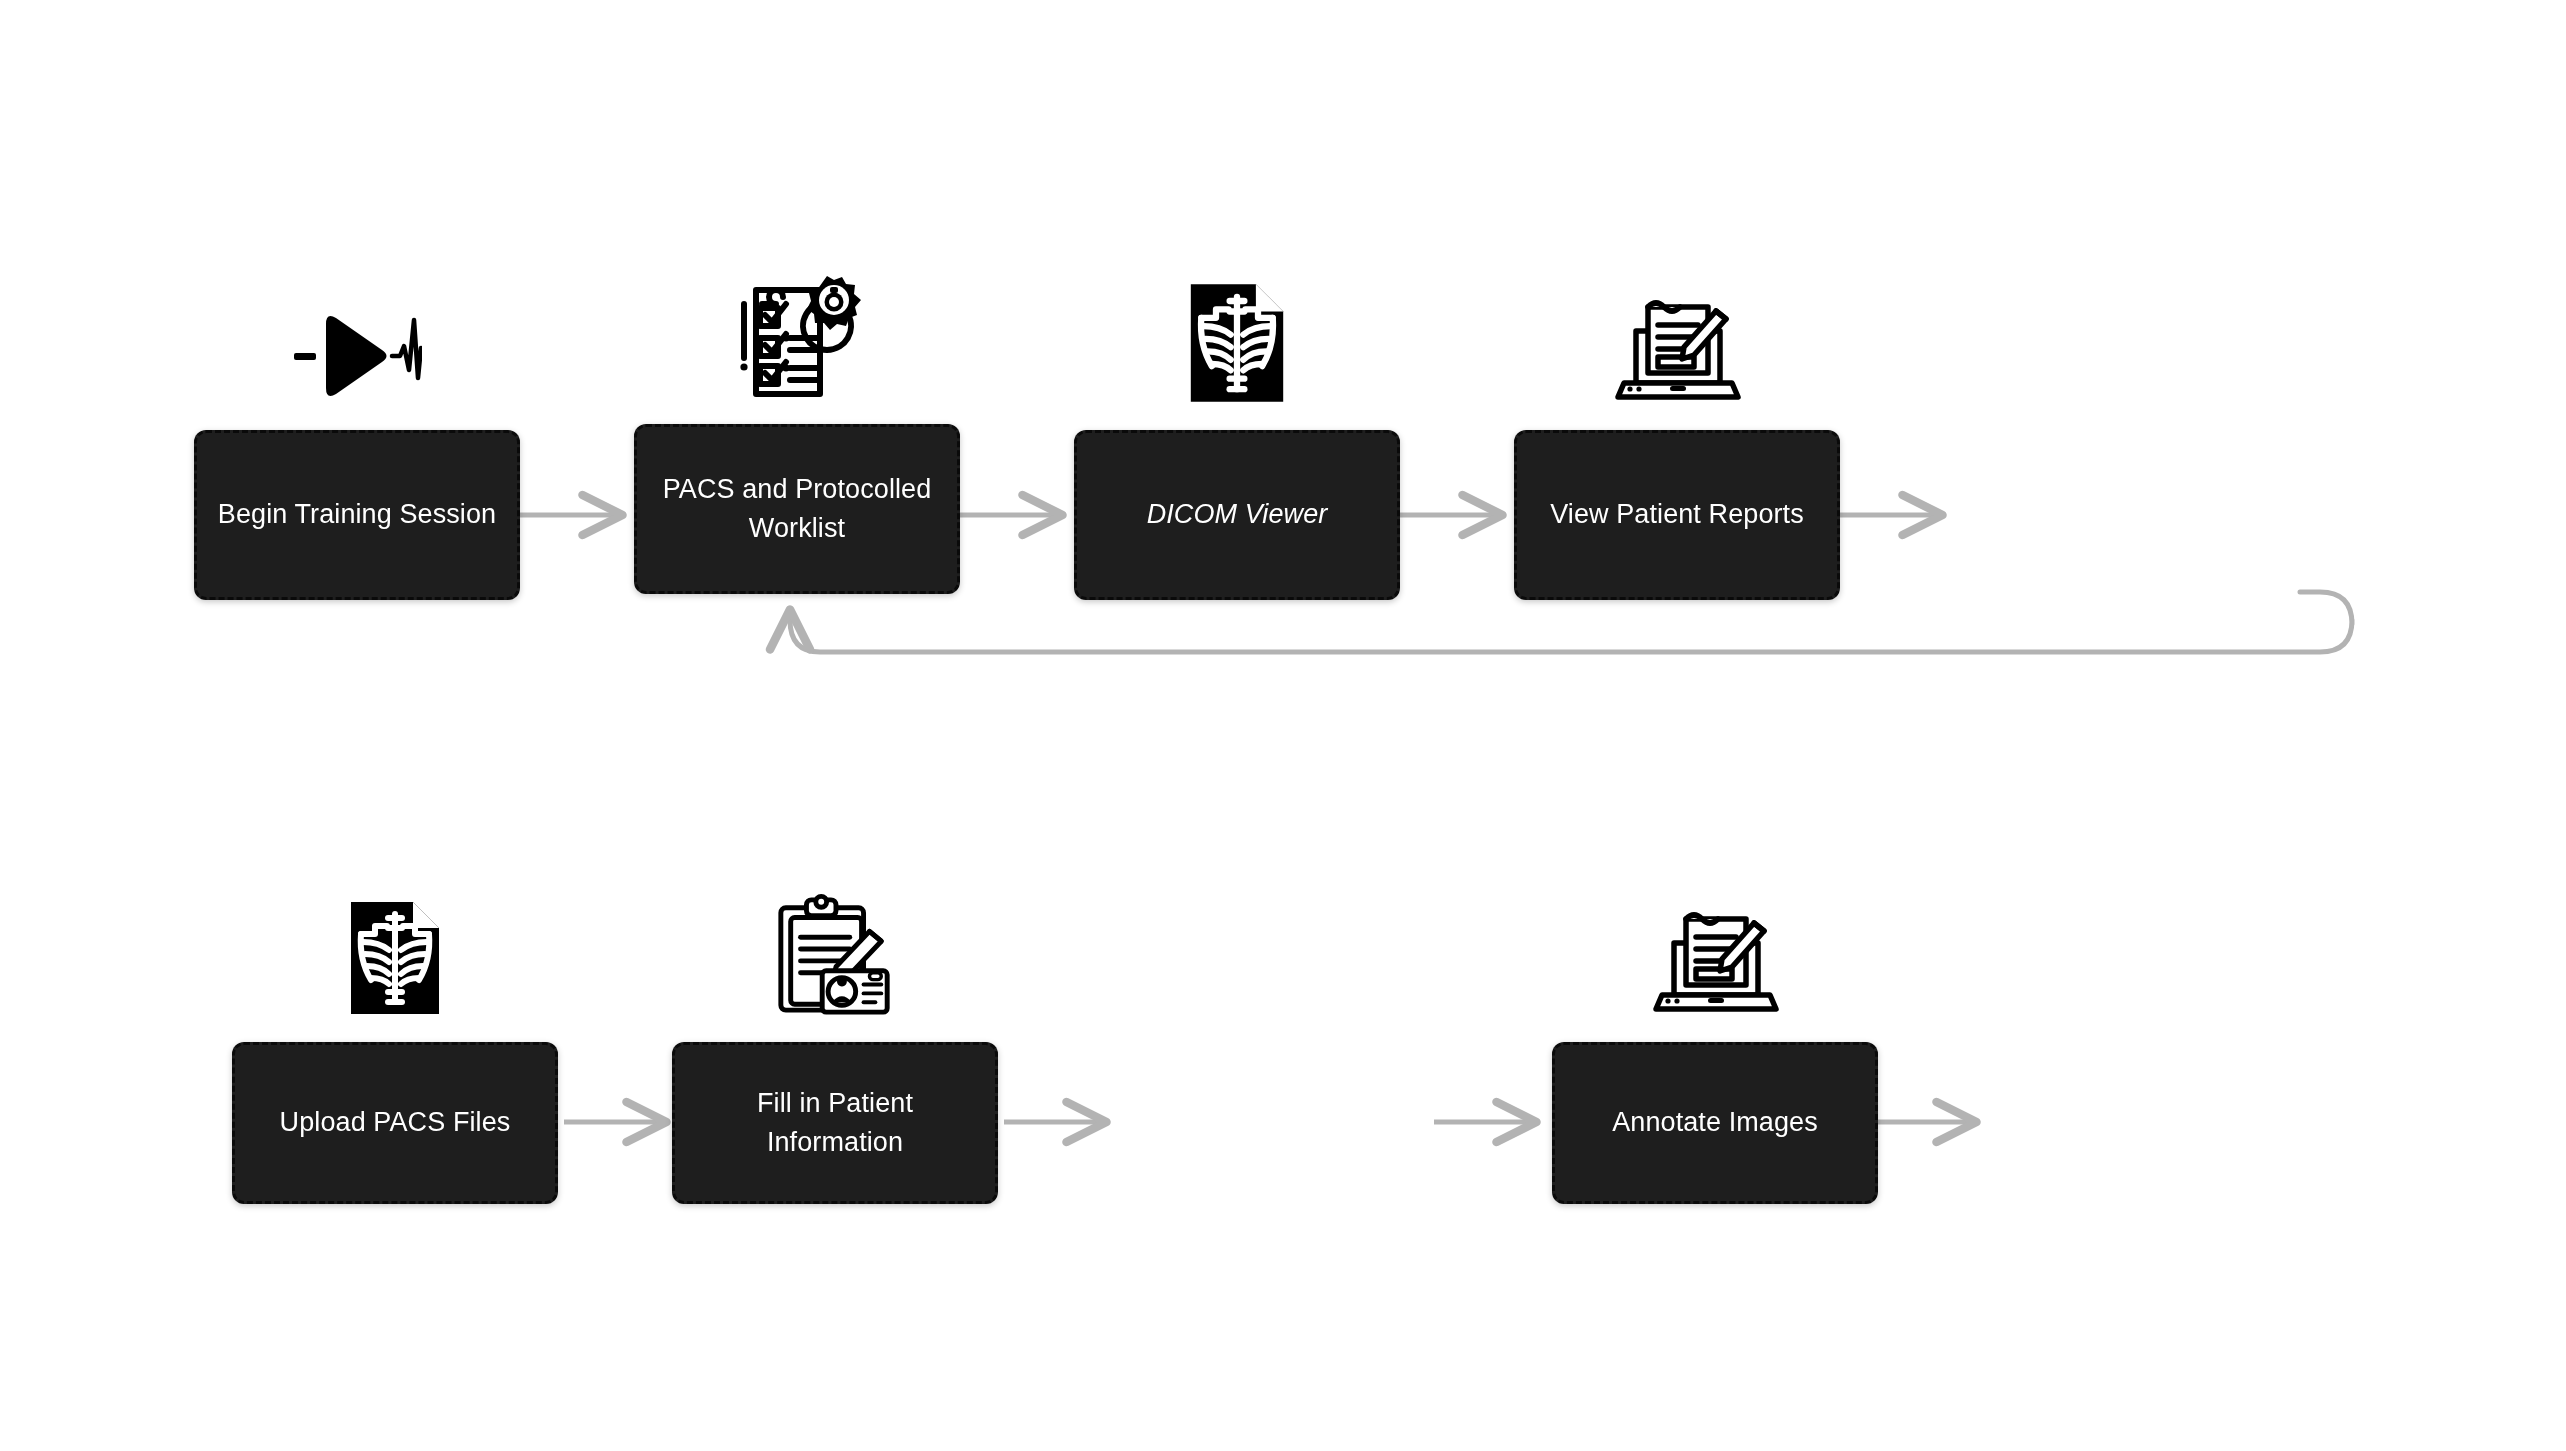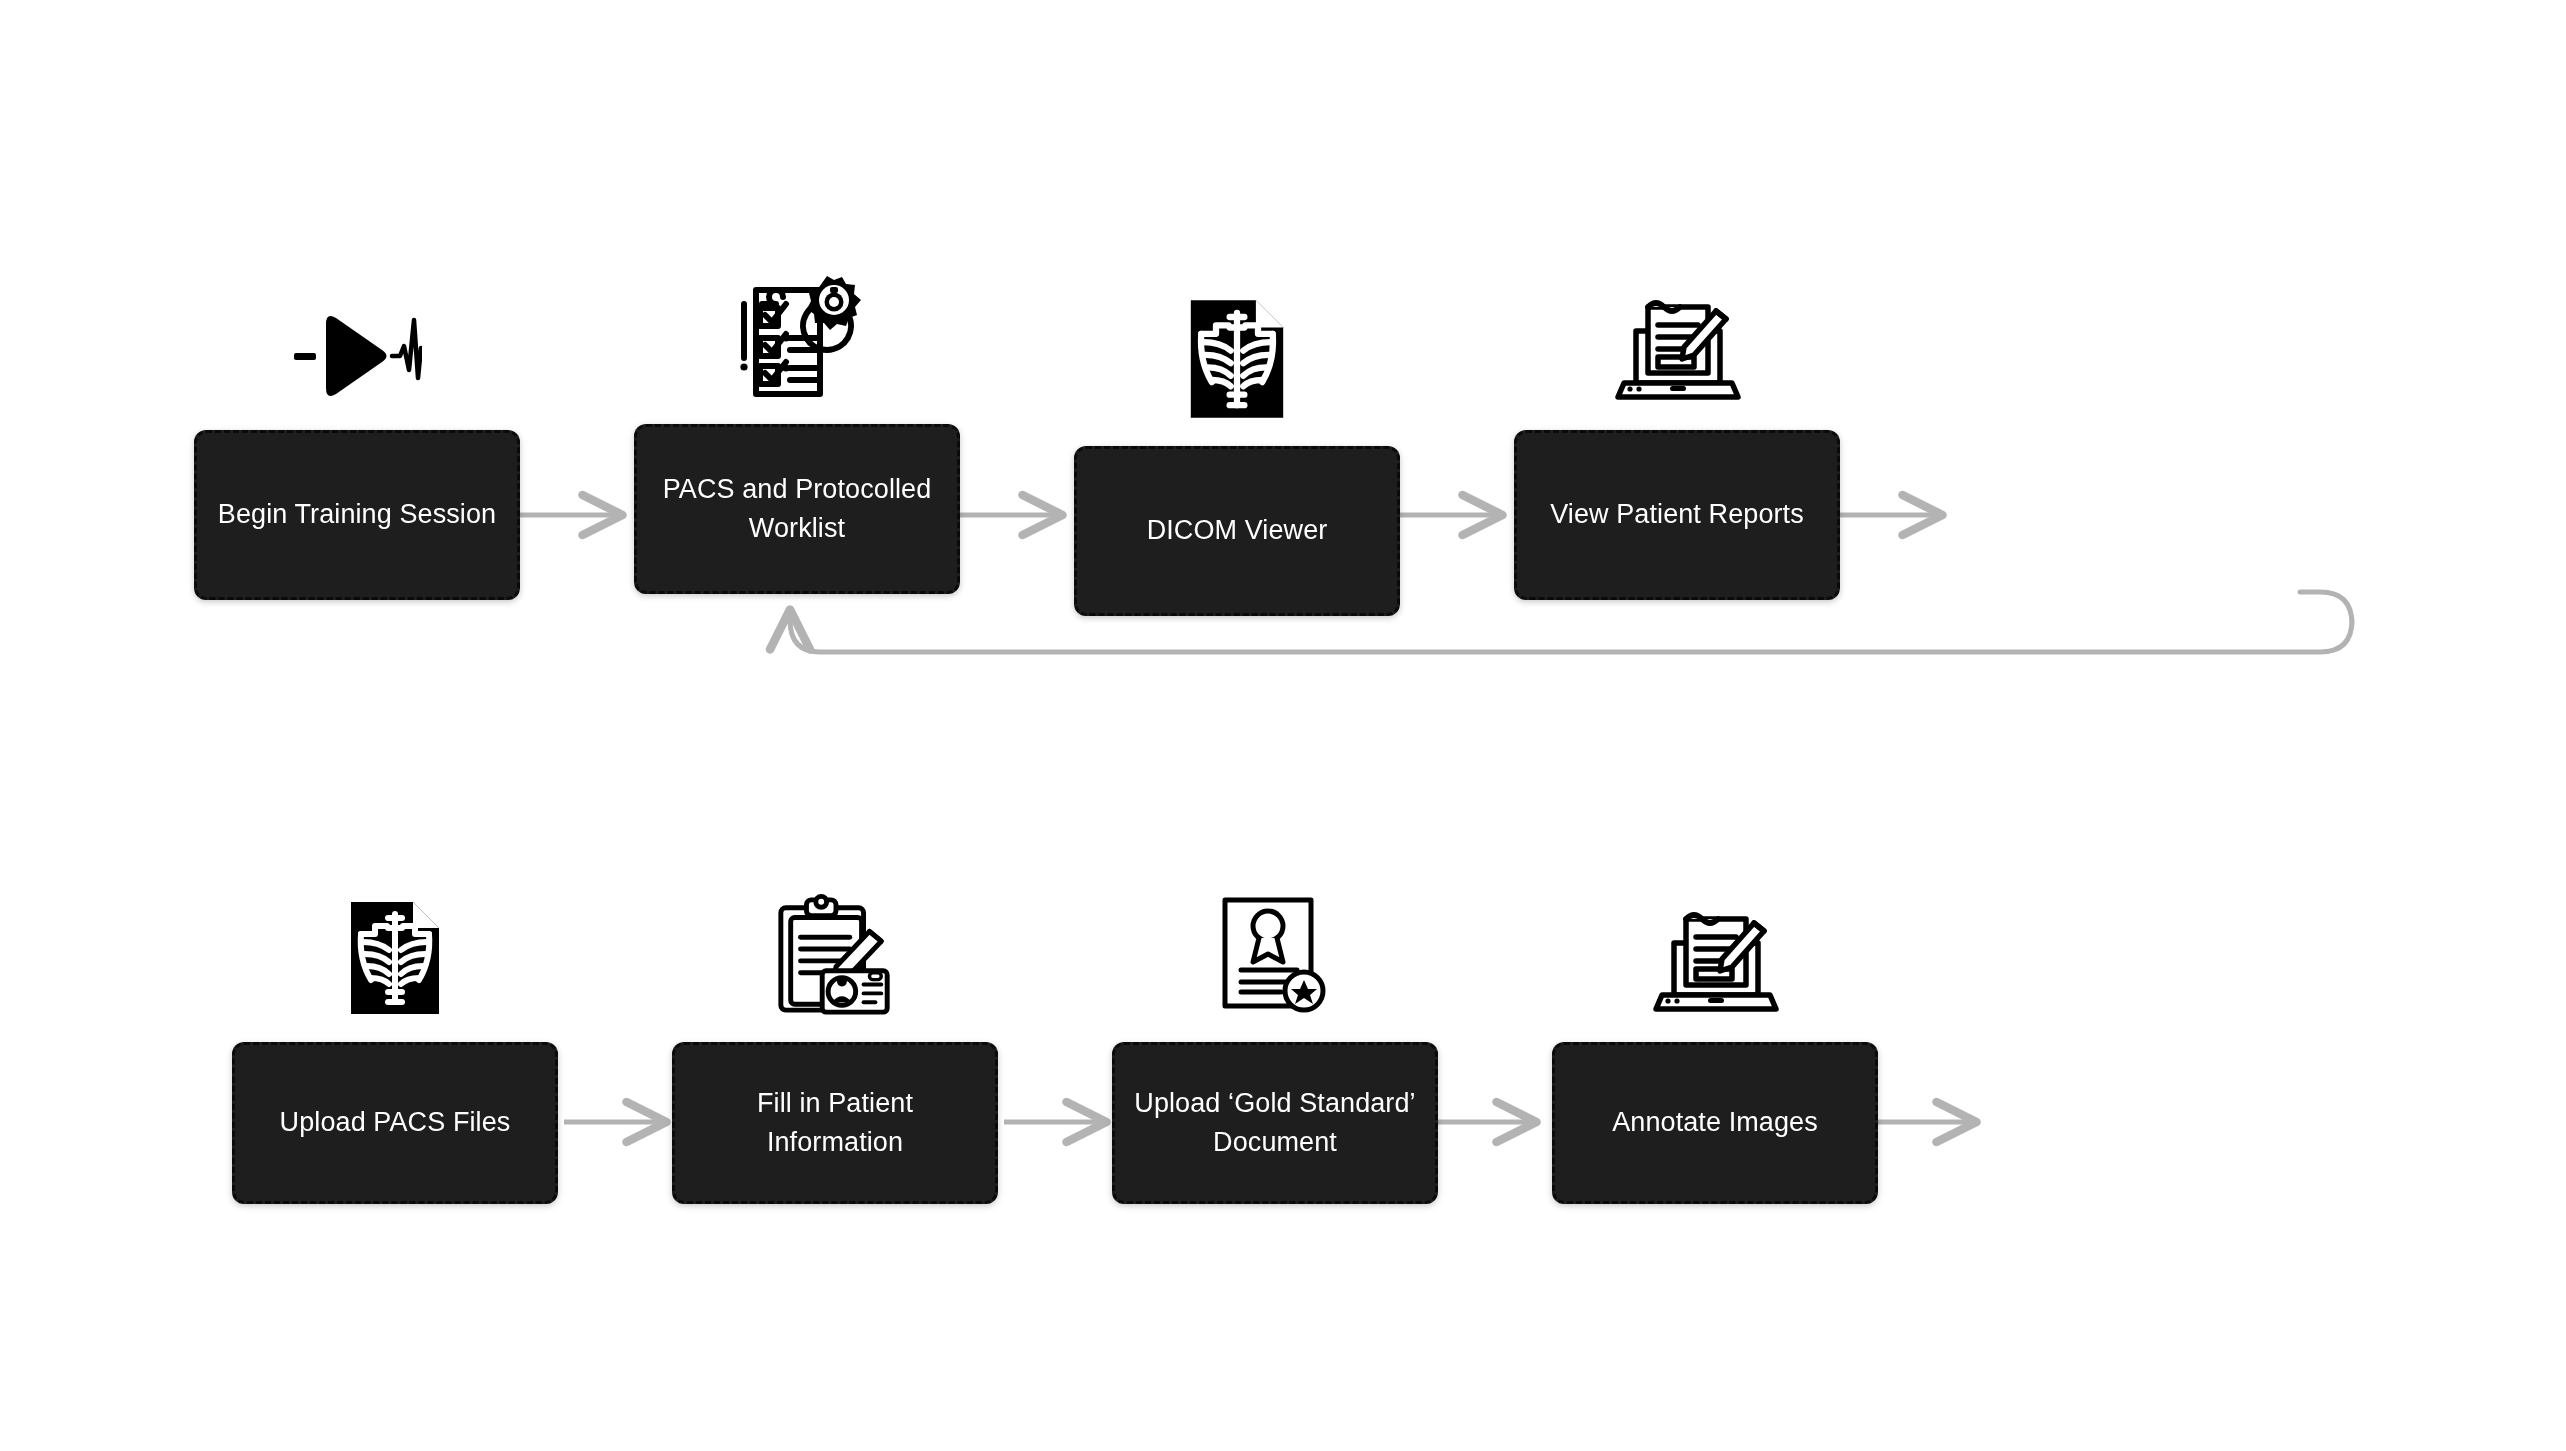--- a/index.html
+++ b/index.html
@@ -151,21 +151,21 @@
         <circle cx="102" cy="32" r="9.5" fill="#000"></circle>
         <circle cx="102" cy="32" r="5" fill="#fff"></circle>
         <rect x="98" y="17" width="8" height="6" rx="2" fill="#000"></rect>
       </svg>
     </div>
     <div class="node-box">
       <span class="node-label">PACS and Protocolled Worklist</span>
     </div>
   </div>
 
-  <div class="node" style="left:1074px; top:446px; width:326px; height:170px;">
+  <div class="node" style="left:1074px; top:430px; width:326px; height:170px;font-style:italic;">
     <div class="node-icon">
       <svg viewBox="0 0 100 120" width="108" height="126">
         <path d="M 6 4 H 68 L 94 30 V 116 H 6 Z" fill="#000"></path>
         <path d="M 68 4 L 94 30 H 68 Z" fill="#fff"></path>
         <g fill="none" stroke="#fff" stroke-width="6" stroke-linecap="round" stroke-linejoin="round">
           <path d="M 50 16 V 104"></path>
           <path d="M 43 20 H 57"></path>
           <path d="M 43 30 H 57"></path>
           <path d="M 43 94 H 57"></path>
           <path d="M 43 104 H 57"></path>
@@ -271,39 +271,20 @@
           <path d="M 94 114 H 106"></path>
         </g>
         <rect x="100" y="84" width="12" height="7" rx="3.5" fill="#fff" stroke="#000" stroke-width="3.5"></rect>
       </svg>
     </div>
     <div class="node-box">
       <span class="node-label">Fill in Patient Information</span>
     </div>
   </div>
 
-  <div class="node" style="left:1112px; top:1042px; width:326px; height:162px;">
-    <div class="node-icon">
-      <svg viewBox="0 0 120 130" width="120" height="130">
-        <g fill="#fff" stroke="#000" stroke-width="5" stroke-linecap="round" stroke-linejoin="round">
-          <rect x="10" y="12" width="86" height="106"></rect>
-          <circle cx="53" cy="38" r="15"></circle>
-          <path d="M 44 50 L 38 74 L 53 66 L 68 74 L 62 50"></path>
-          <path d="M 26 82 H 82"></path>
-          <path d="M 26 94 H 82"></path>
-          <path d="M 26 104 H 66"></path>
-          <circle cx="89" cy="103" r="19"></circle>
-        </g>
-        <path d="M 89 92 L 93 101 L 102 101 L 95 107 L 98 116 L 89 110 L 80 116 L 83 107 L 76 101 L 85 101 Z" fill="#000"></path>
-      </svg>
-    </div>
-    <div class="node-box">
-      <span class="node-label">Upload ‘Gold Standard’ Document</span>
-    </div>
-  </div>
 
   <div class="node" style="left:1552px; top:1042px; width:326px; height:162px;">
     <div class="node-icon">
       <svg viewBox="0 0 130 120" width="132" height="122">
         <g fill="#fff" stroke="#000" stroke-width="5.5" stroke-linecap="round" stroke-linejoin="round">
           <path d="M 24 46 H 108 V 98 H 24 Z"></path>
           <path d="M 12 98 H 120 L 126 112 H 6 Z"></path>
           <path d="M 36 22 H 96 V 88 H 36 Z"></path>
           <path d="M 36 22 q 8 -8 16 0 q 8 8 16 0"></path>
           <path d="M 46 40 H 86"></path>

